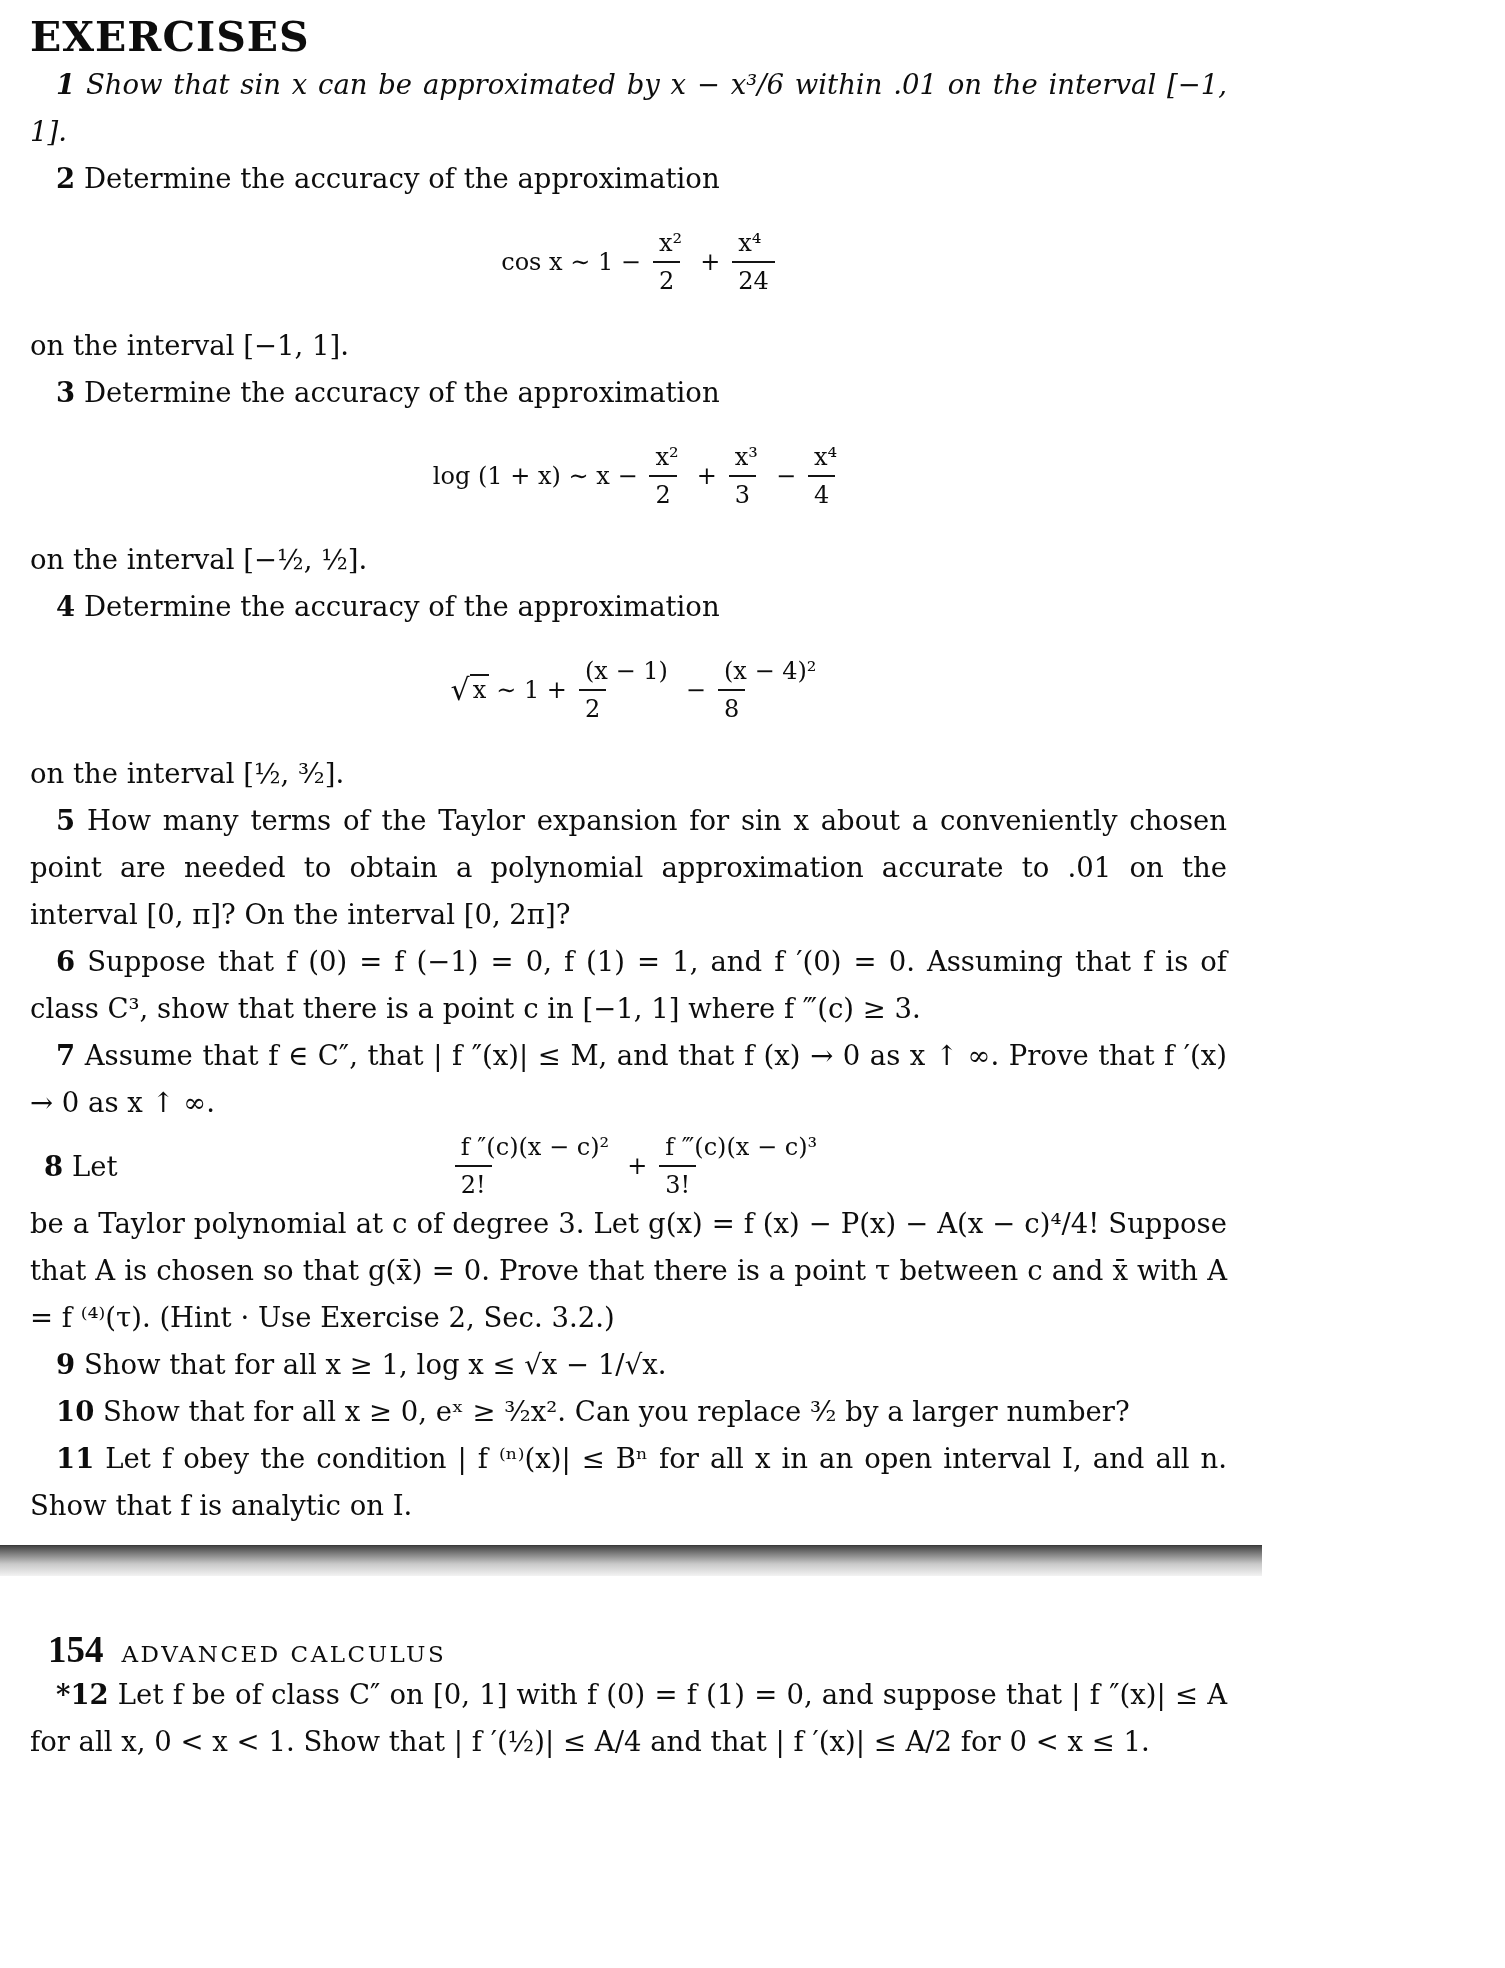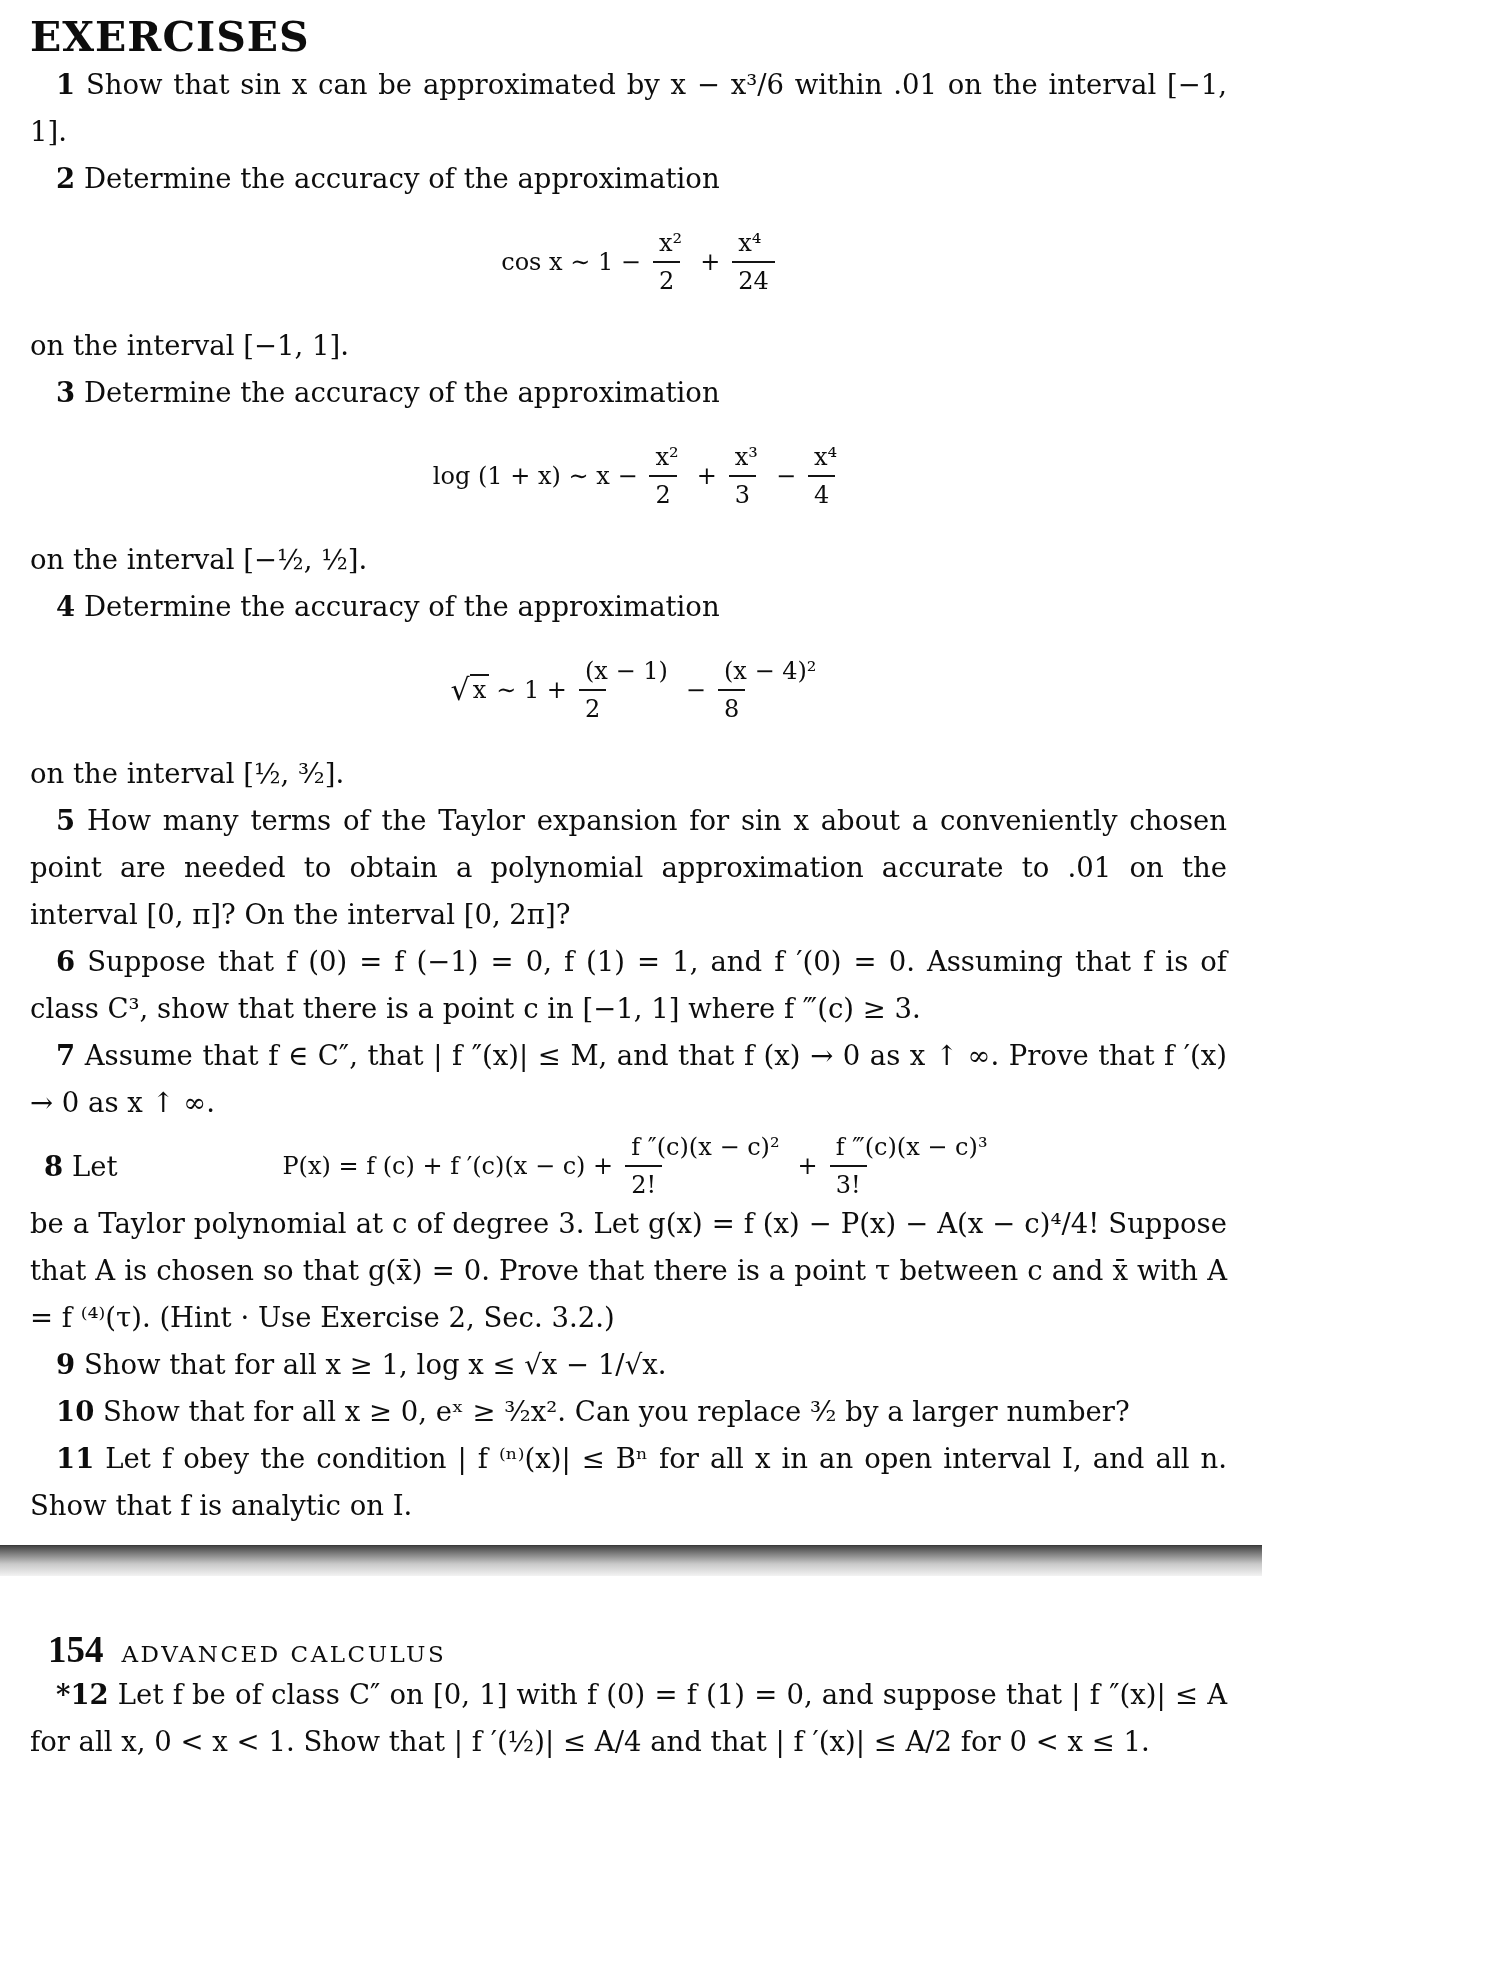--- a/index.html
+++ b/index.html
@@ -35,21 +35,21 @@
   .radsign{font-size:1.25em;vertical-align:-2px;}
   .radarg{border-top:2px solid #141414;padding:0 3px;display:inline-block;}
   
   .formula-row{position:relative;margin:6px 0 0 0;}
   .ex8-label{
     position:absolute;left:44px;top:50%;transform:translateY(-50%);
     font-size:27.5px;
   }
   .formula-row .display-formula{margin:0;}
   
-  .mt-first{margin-top:56px;}
+  .mt-first{margin-top:56px;font-style:italic;}
   .mt10{margin-top:10px;}
   .mt12{margin-top:12px;}
   .mt30{margin-top:30px;}
   .mt4{margin-top:4px;}
   
   .page-break{
     margin-top:16px;height:30px;width:100%;
     background:linear-gradient(180deg,#454545 0%,#7d7d7d 25%,#c9c9c9 60%,#f3f3f3 100%);
     border-top:1px solid #3a3a3a;
   }
@@ -115,21 +115,21 @@
 
   <p class="ex mt10"><b class="exnum">5</b> <span>How many terms of the Taylor expansion for sin x about a conveniently chosen point are needed to obtain a polynomial approximation accurate to .01 on the interval [0, π]? On the interval [0, 2π]?</span></p>
 
   <p class="ex mt12"><b class="exnum">6</b> <span>Suppose that f (0) = f (−1) = 0, f (1) = 1, and f ′(0) = 0. Assuming that f is of class C³, show that there is a point c in [−1, 1] where f ‴(c) ≥ 3.</span></p>
 
   <p class="ex mt12"><b class="exnum">7</b> <span>Assume that f ∈ C″, that | f ″(x)| ≤ M, and that f (x) → 0 as x ↑ ∞. Prove that f ′(x) → 0 as x ↑ ∞.</span></p>
 
   <div class="formula-row">
     <span class="ex8-label"><b class="exnum">8</b> <span>Let</span></span>
     <div class="display-formula">
-      <span class="ftext">P(x) = f (c) + f ′(c)(x − c) +</span><span class="frac">
+      <span class="frac">
           <span class="num">f ″(c)(x − c)²</span>
           <span class="den">2!</span>
         </span><span class="ftext">+</span><span class="frac">
           <span class="num">f ‴(c)(x − c)³</span>
           <span class="den">3!</span>
         </span>
     </div>
   </div>
 
   <p class="cont mt30">be a Taylor polynomial at c of degree 3. Let g(x) = f (x) − P(x) − A(x − c)⁴/4! Suppose that A is chosen so that g(x̄) = 0. Prove that there is a point τ between c and x̄ with A = f ⁽⁴⁾(τ). (Hint · Use Exercise 2, Sec. 3.2.)</p>

